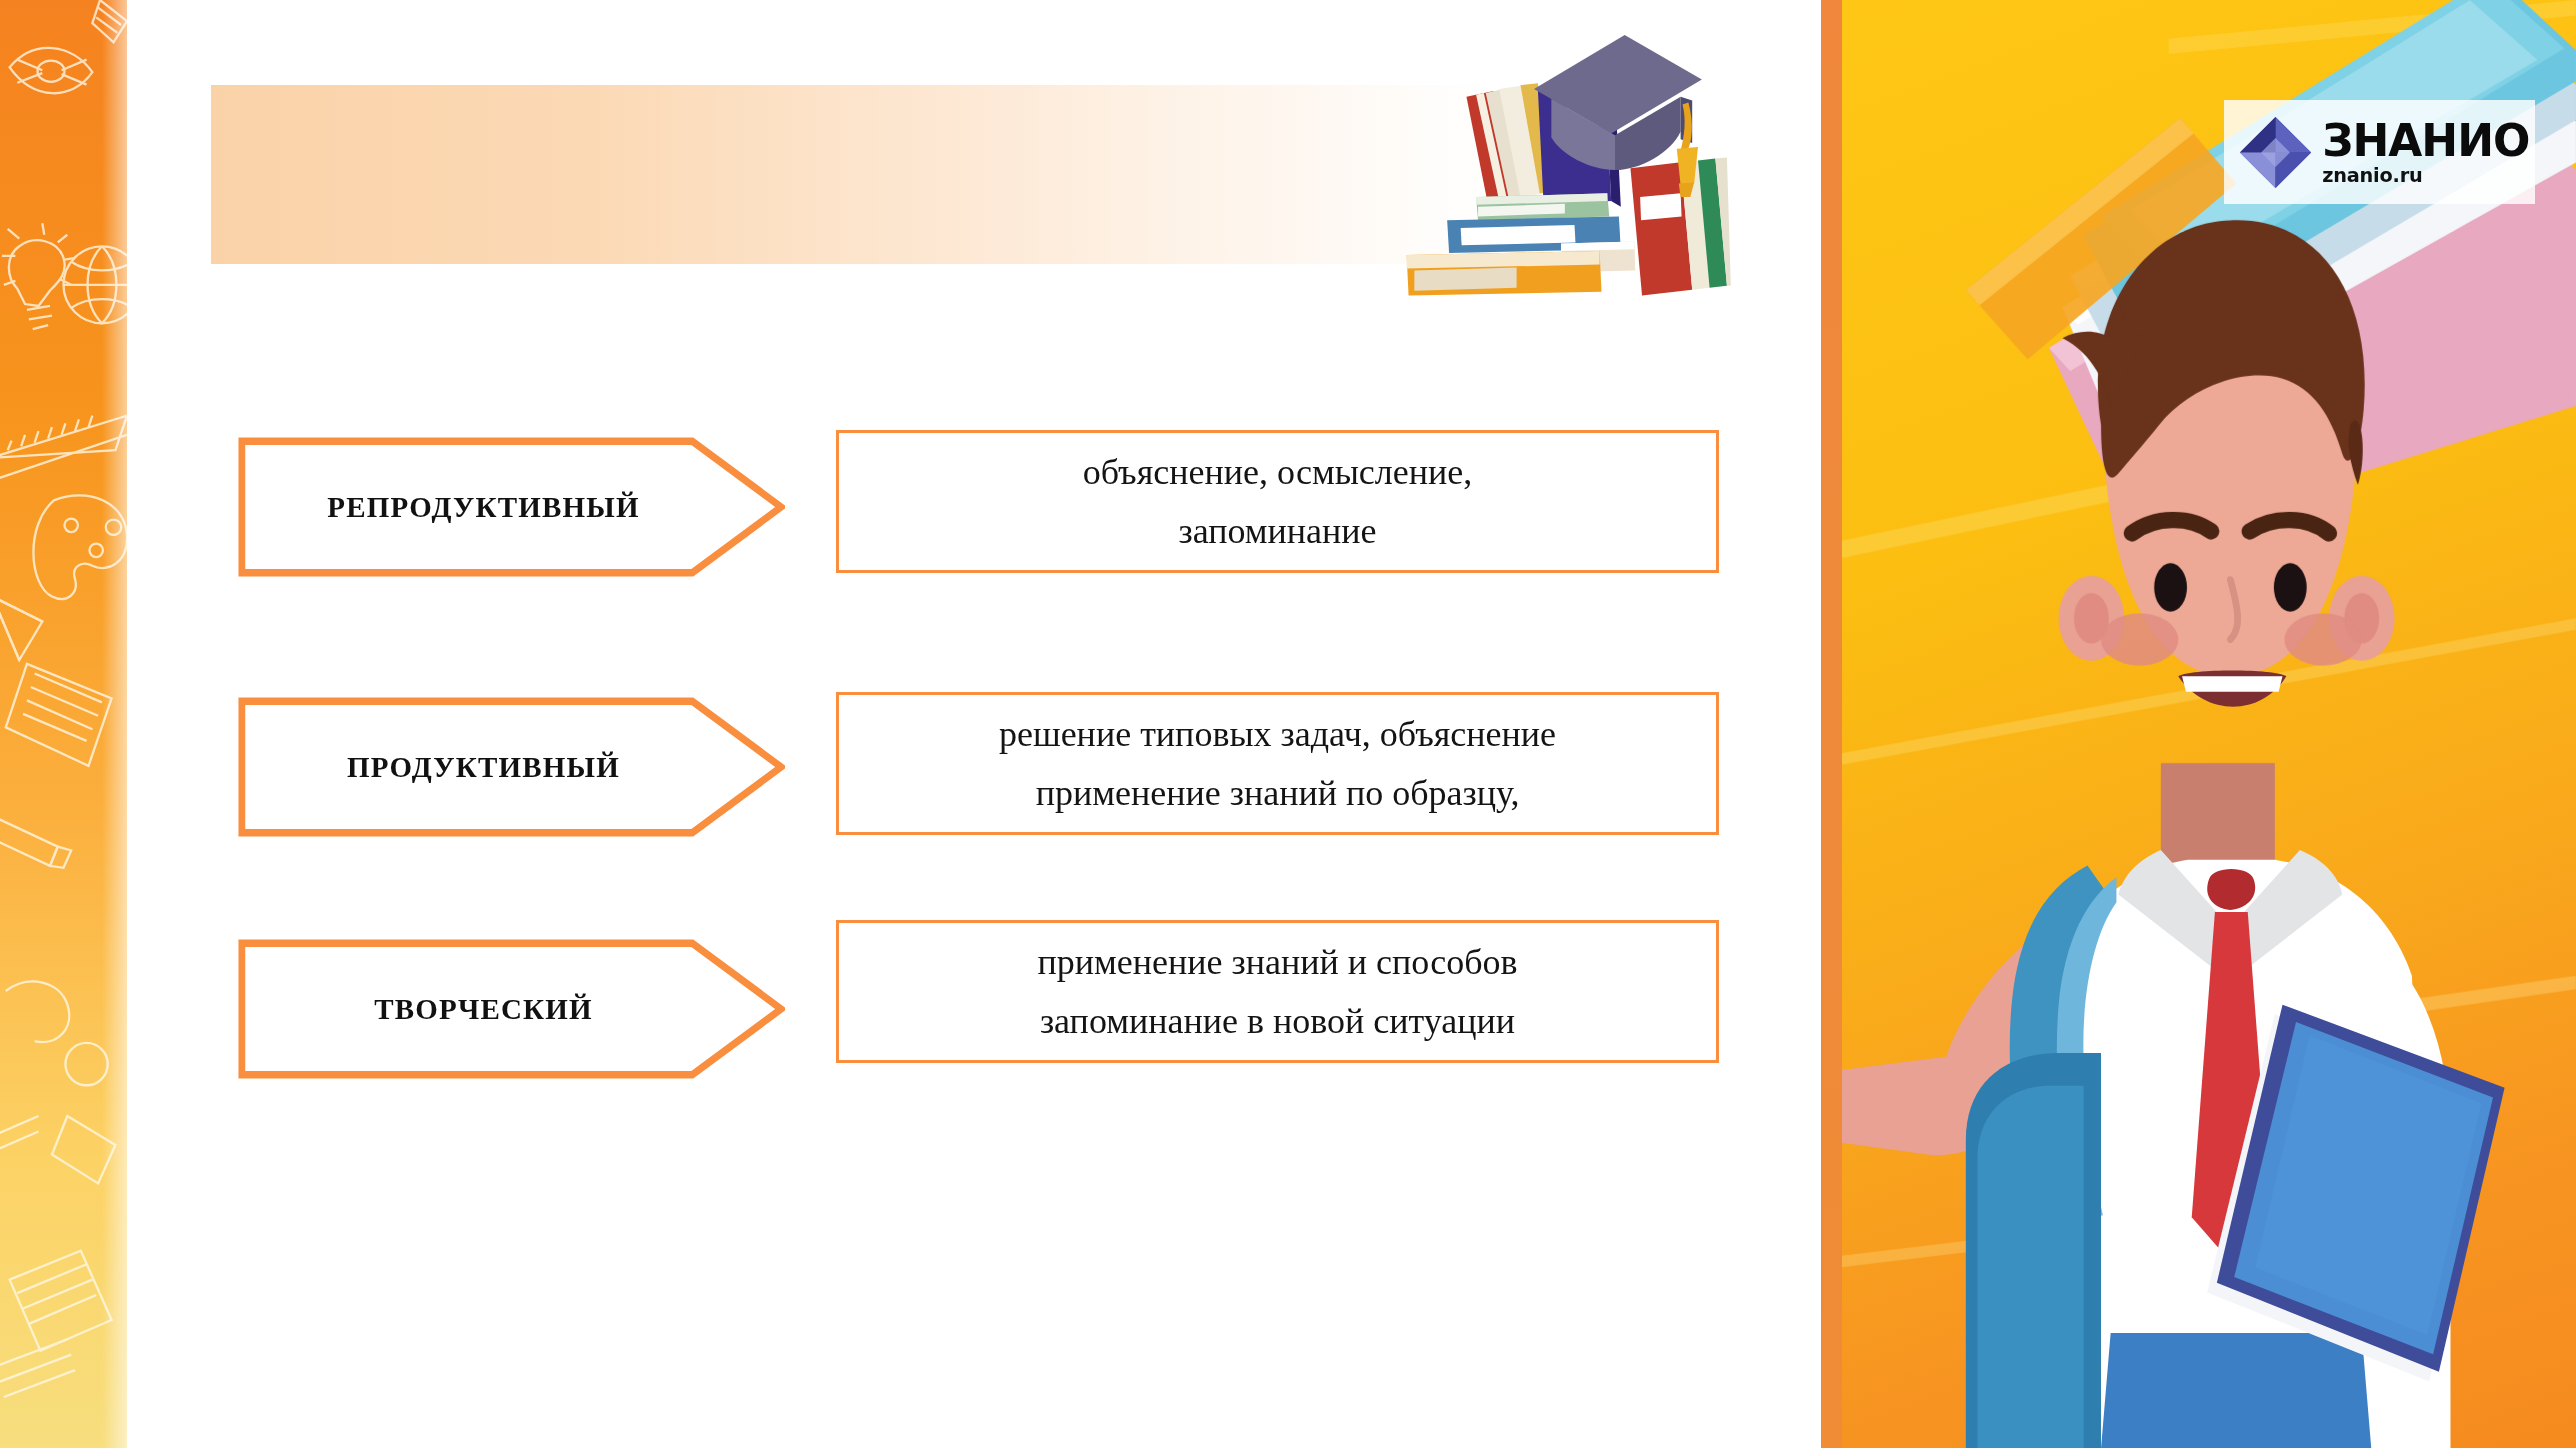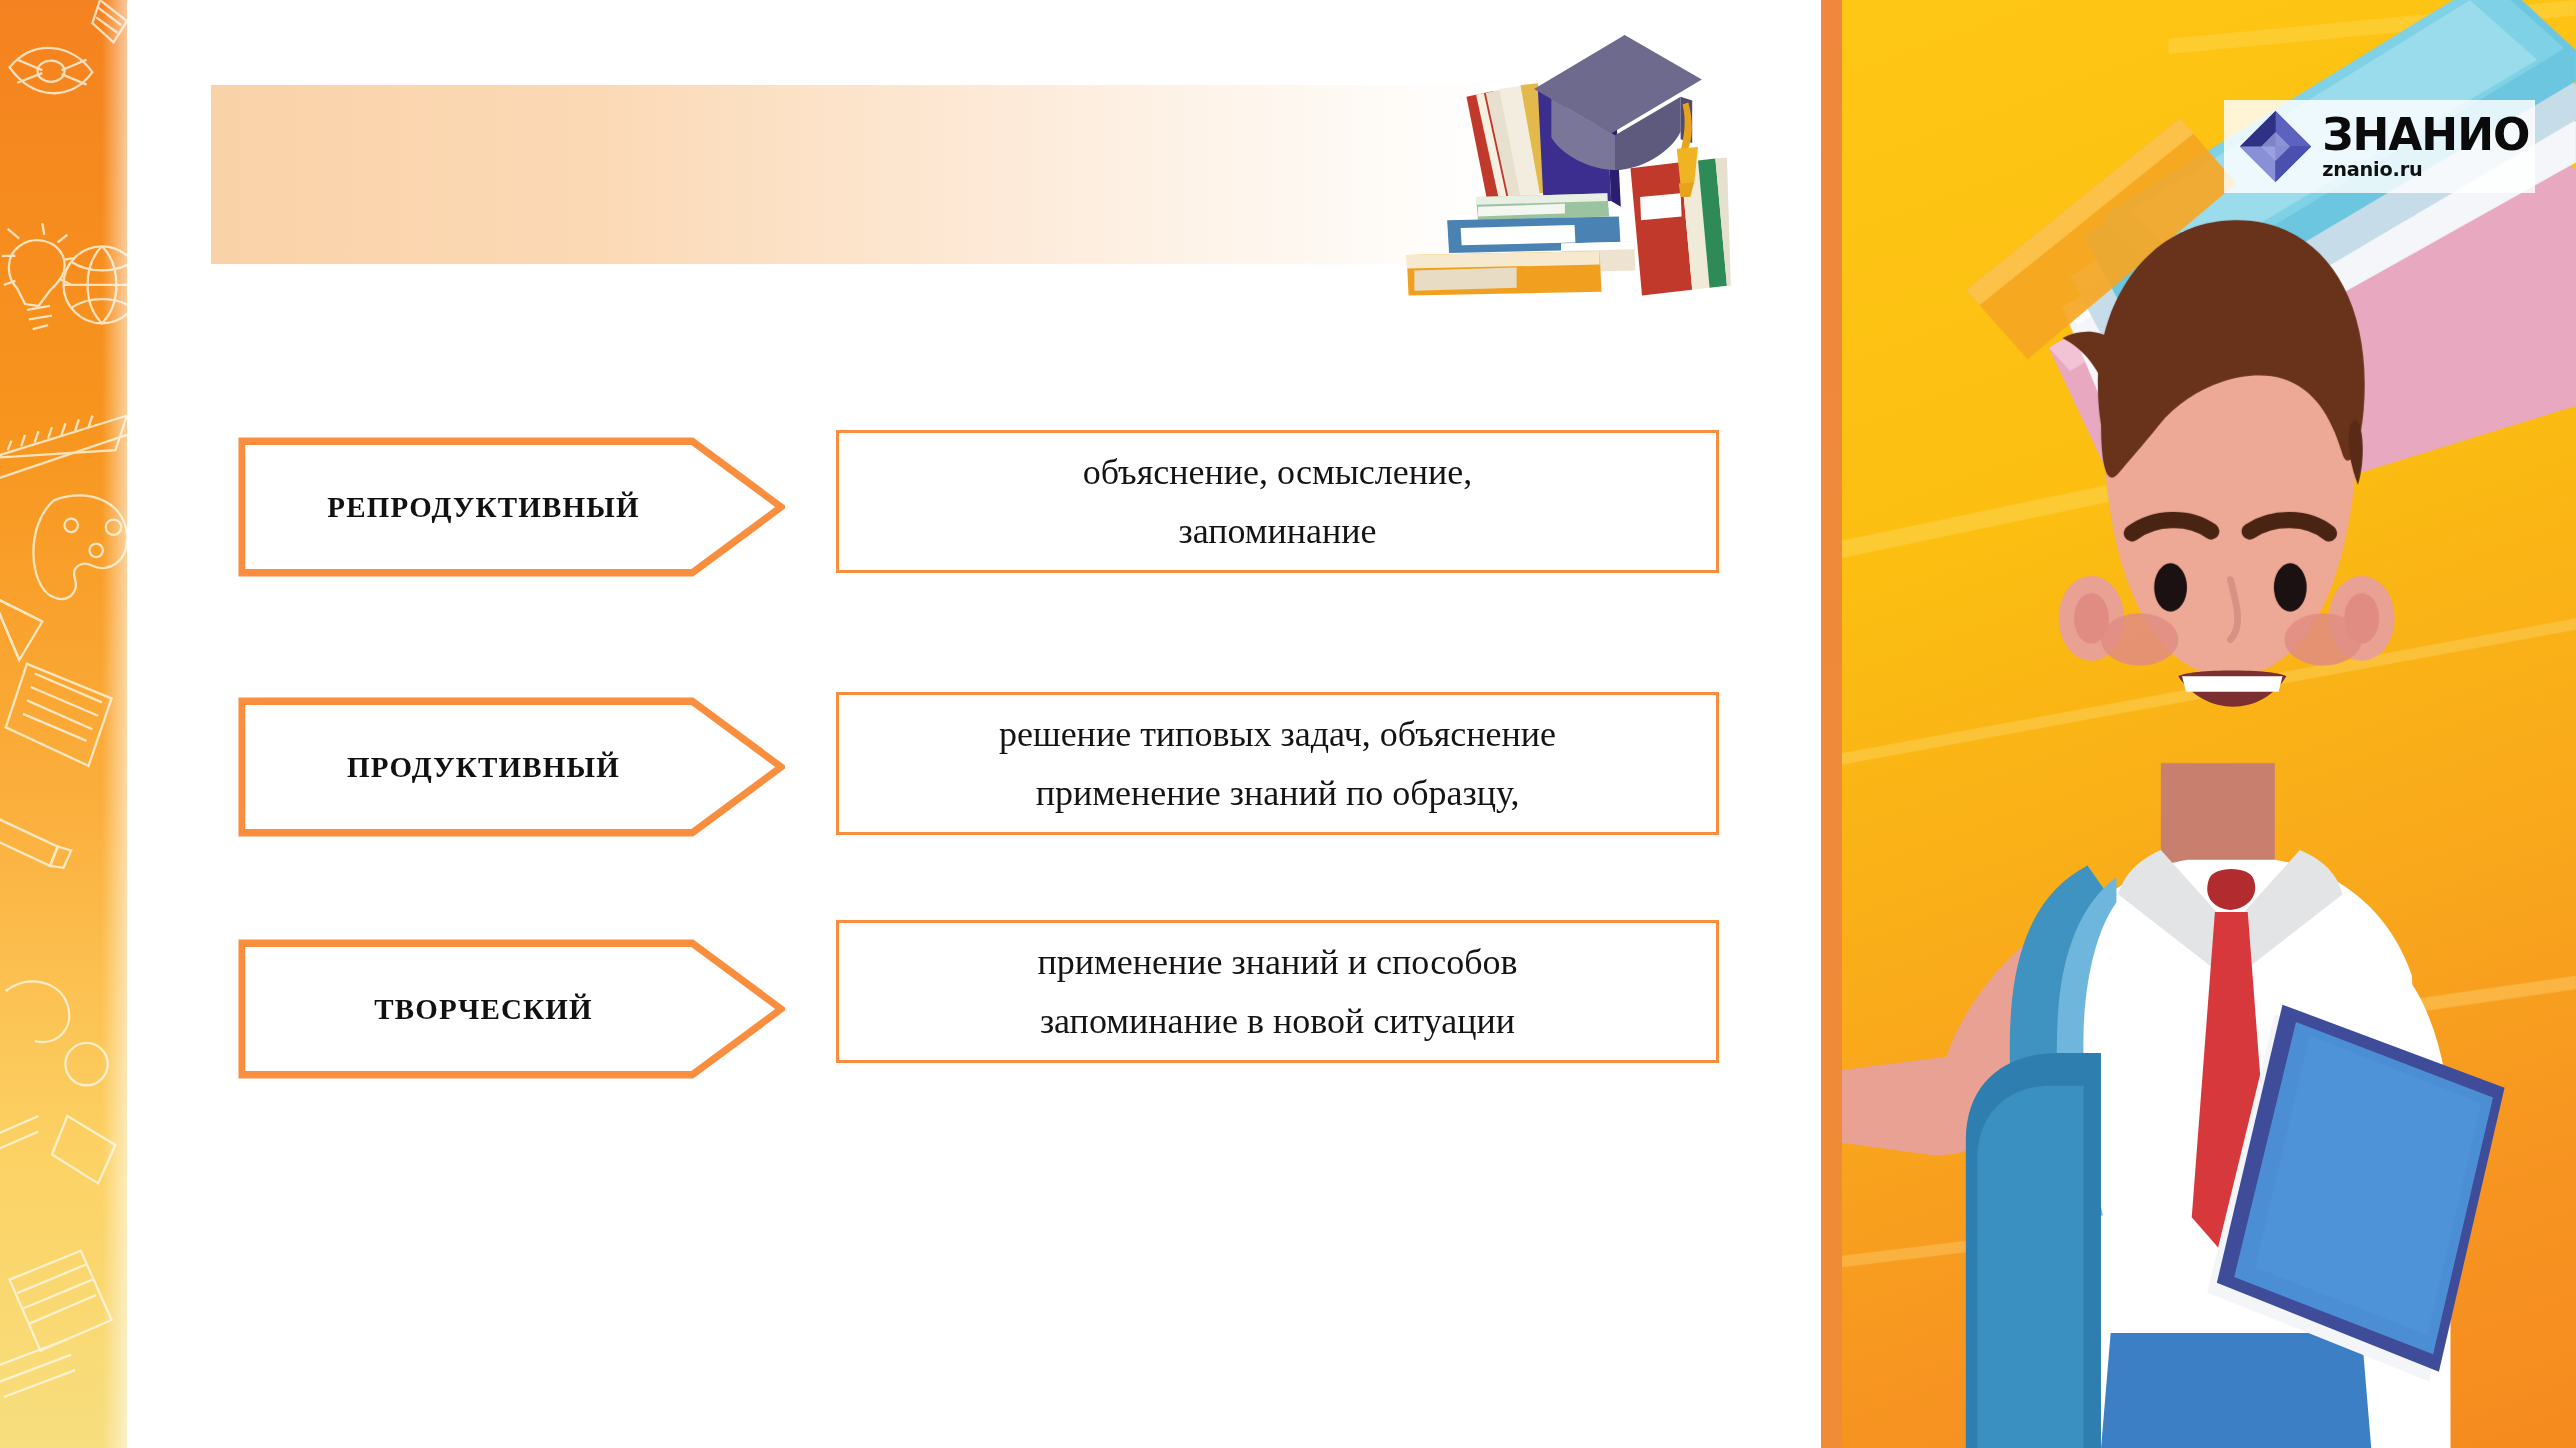--- a/index.html
+++ b/index.html
@@ -72,21 +72,21 @@
     display:flex;flex-direction:column;align-items:center;justify-content:center;
   }
   .desc .line{
     font-size:36px;color:#141414;line-height:1.62;
     font-family:"Liberation Serif", serif;white-space:nowrap;text-align:center;
   }
 
   
   .logo{
     position:absolute;right:41px;top:100px;
-    width:311px;height:93px;
+    width:311px;height:104px;
     background:rgba(255,255,255,.82);
     display:flex;align-items:center;
     padding-left:13.5px;box-sizing:border-box;z-index:40;
   }
   .logo .mark{width:75px;height:75px;flex:0 0 auto;position:relative;}
   .logo .txt{display:flex;flex-direction:column;justify-content:center;margin-left:9.7px;}
   .logo .word{
     font-family:"DejaVu Sans", sans-serif;font-weight:bold;
     font-size:44px;letter-spacing:-1px;color:#0B0B0B;line-height:1;
   }

